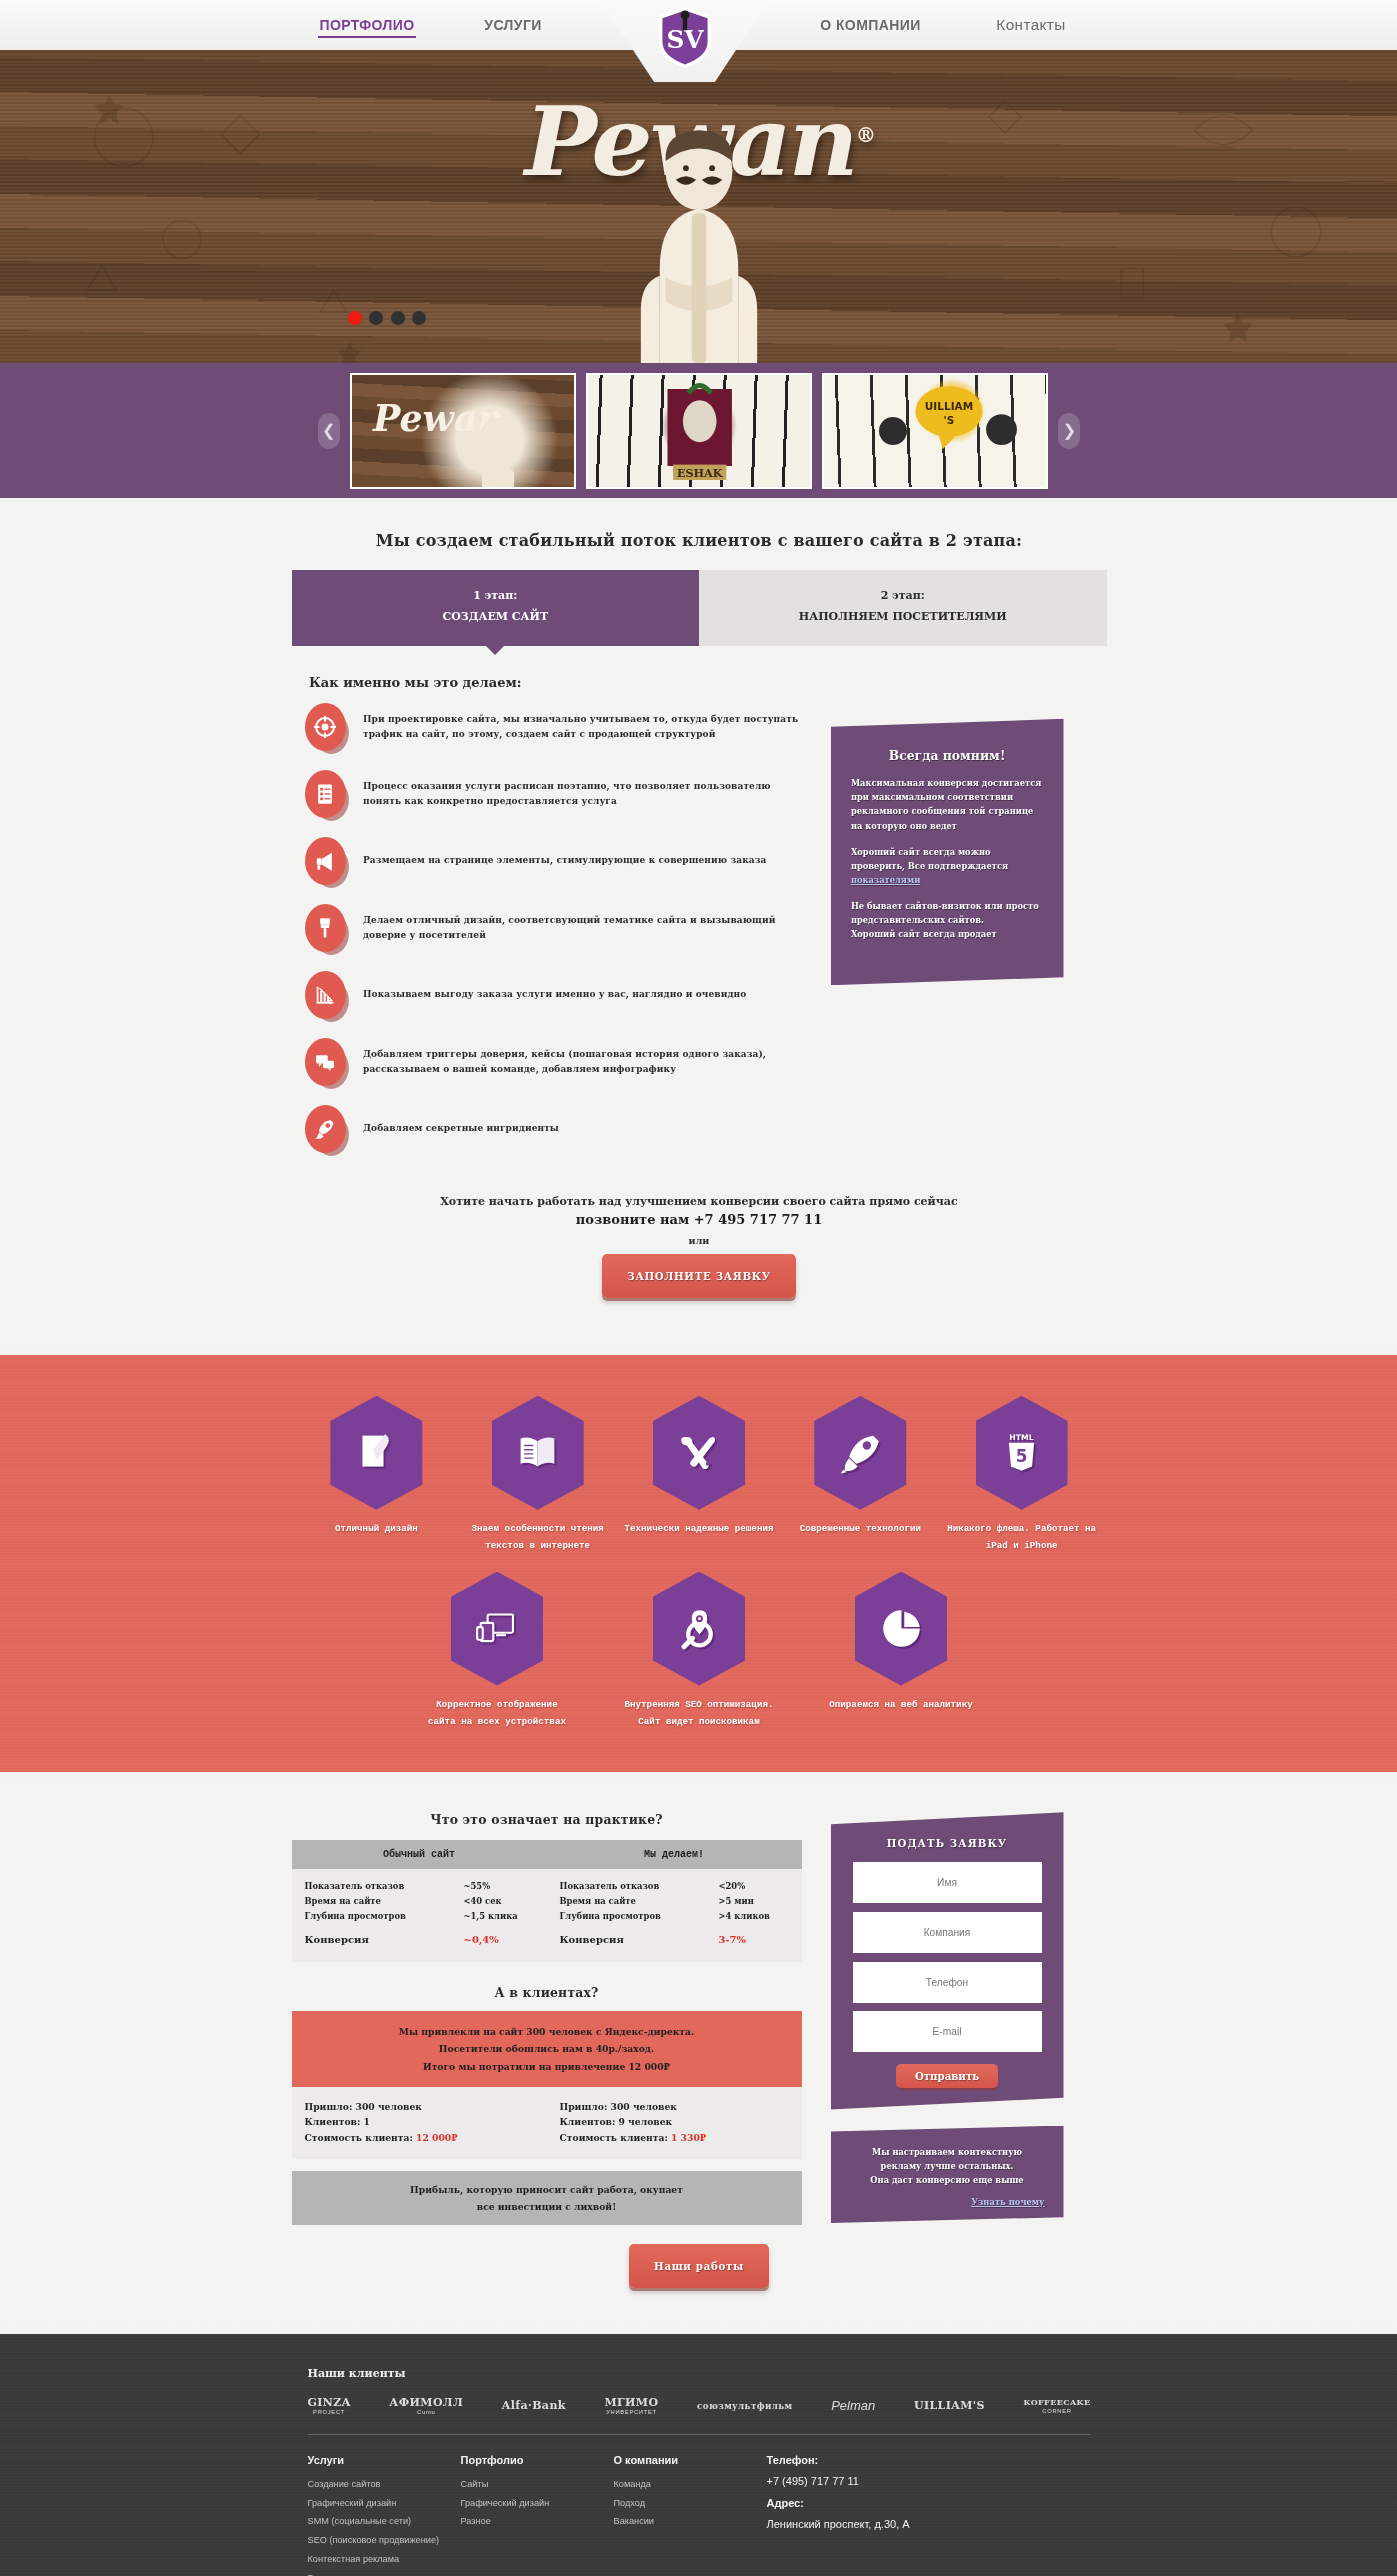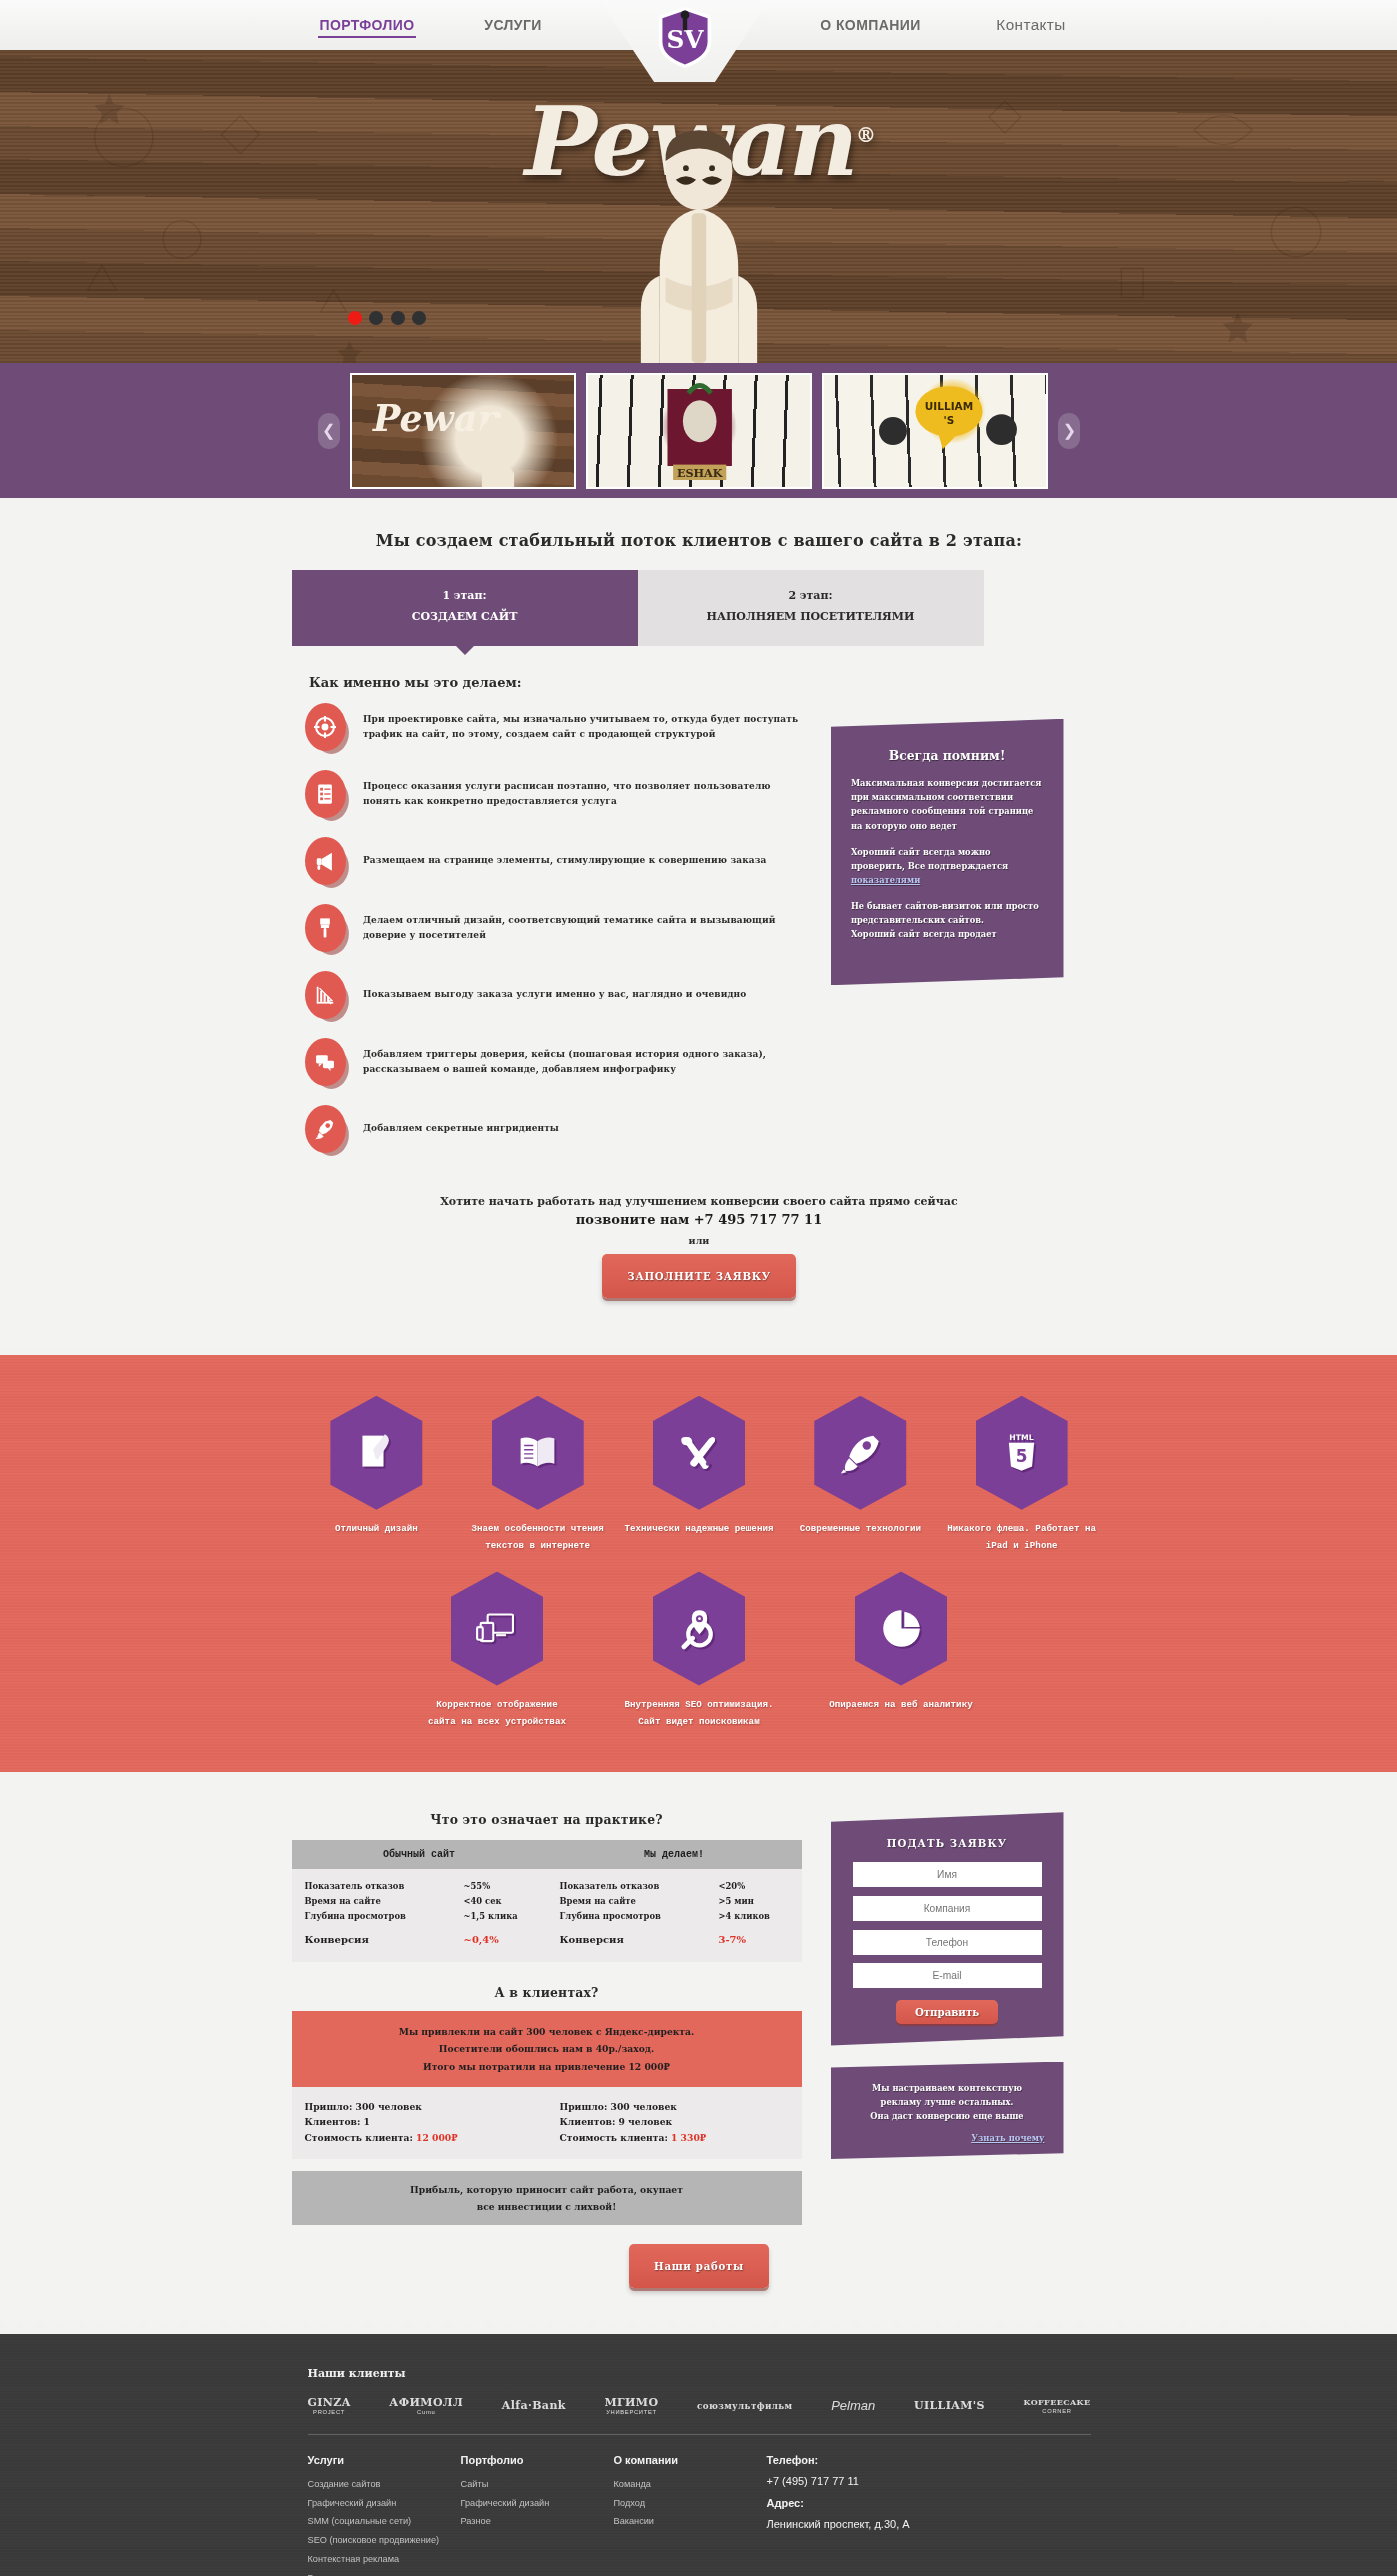--- a/index.html
+++ b/index.html
@@ -116,21 +116,21 @@
   .sect-white { background: #f3f3f1; padding: 33px 0 45px; position: relative; }
   .wrap { width: 815px; margin: 0 auto; position: relative; }
 
   .h-bold {
     font-family: "DejaVu Serif", serif;
     font-weight: bold; color: #2b2b2b;
     text-align: center; letter-spacing: 0.2px;
   }
   .h1-main { font-size: 16px; margin-bottom: 20.4px; }
 
-  .steps { display: flex; width: 692px; justify-content: center; }
+  .steps { display: flex; width: 815px; justify-content: center; }
   .step {
     flex: 1; padding: 16px 7.3px 17.5px;
     font-family: "DejaVu Serif", serif; font-weight: bold;
     text-align: center; font-size: 11px; line-height: 1.9;
     cursor: pointer; position: relative;
   }
   .step.on { background: #6e4c77; color: #fff; }
   .step.off { background: #e2e0e0; color: #2b2b2b; }
   .step.on:after {
     content: ""; position: absolute; left: 50%; bottom: -9.5px; transform: translateX(-50%);
@@ -271,21 +271,21 @@
   .form-card {
     width: 233px; background: #6e4c77; color: #fff;
     padding: 25px 22px 22px;
     clip-path: polygon(0 4%, 100% 0, 100% 96%, 0 100%);
   }
   .form-card h3 {
     font-family: "DejaVu Serif", serif; font-size: 10.2px; text-align: center;
     letter-spacing: 1.1px; margin-bottom: 13px; text-shadow: 0.7px 0.7px 1.5px rgba(0,0,0,.4);
   }
   .form-card input {
-    display: block; width: 100%; height: 25px; margin-bottom: 8.7px;
+    display: block; width: 100%; height: 41px; margin-bottom: 8.7px;
     border: none; background: #fff; text-align: center;
     font-family: "Liberation Sans", sans-serif; font-size: 10.2px; color: #555;
   }
   .btn-send {
     display: block; margin: 11.6px auto 0;
     background: linear-gradient(#e2685c,#d4564a); color: #fff;
     font-family: "DejaVu Serif", serif; font-weight: bold; font-size: 10.2px;
     padding: 5.8px 19px; border: none; border-radius: 5.1px; cursor: pointer;
     box-shadow: 0 2.2px 0 rgba(150,55,45,.6);
     text-shadow: 0.7px 0.7px 1.5px rgba(0,0,0,.4);

